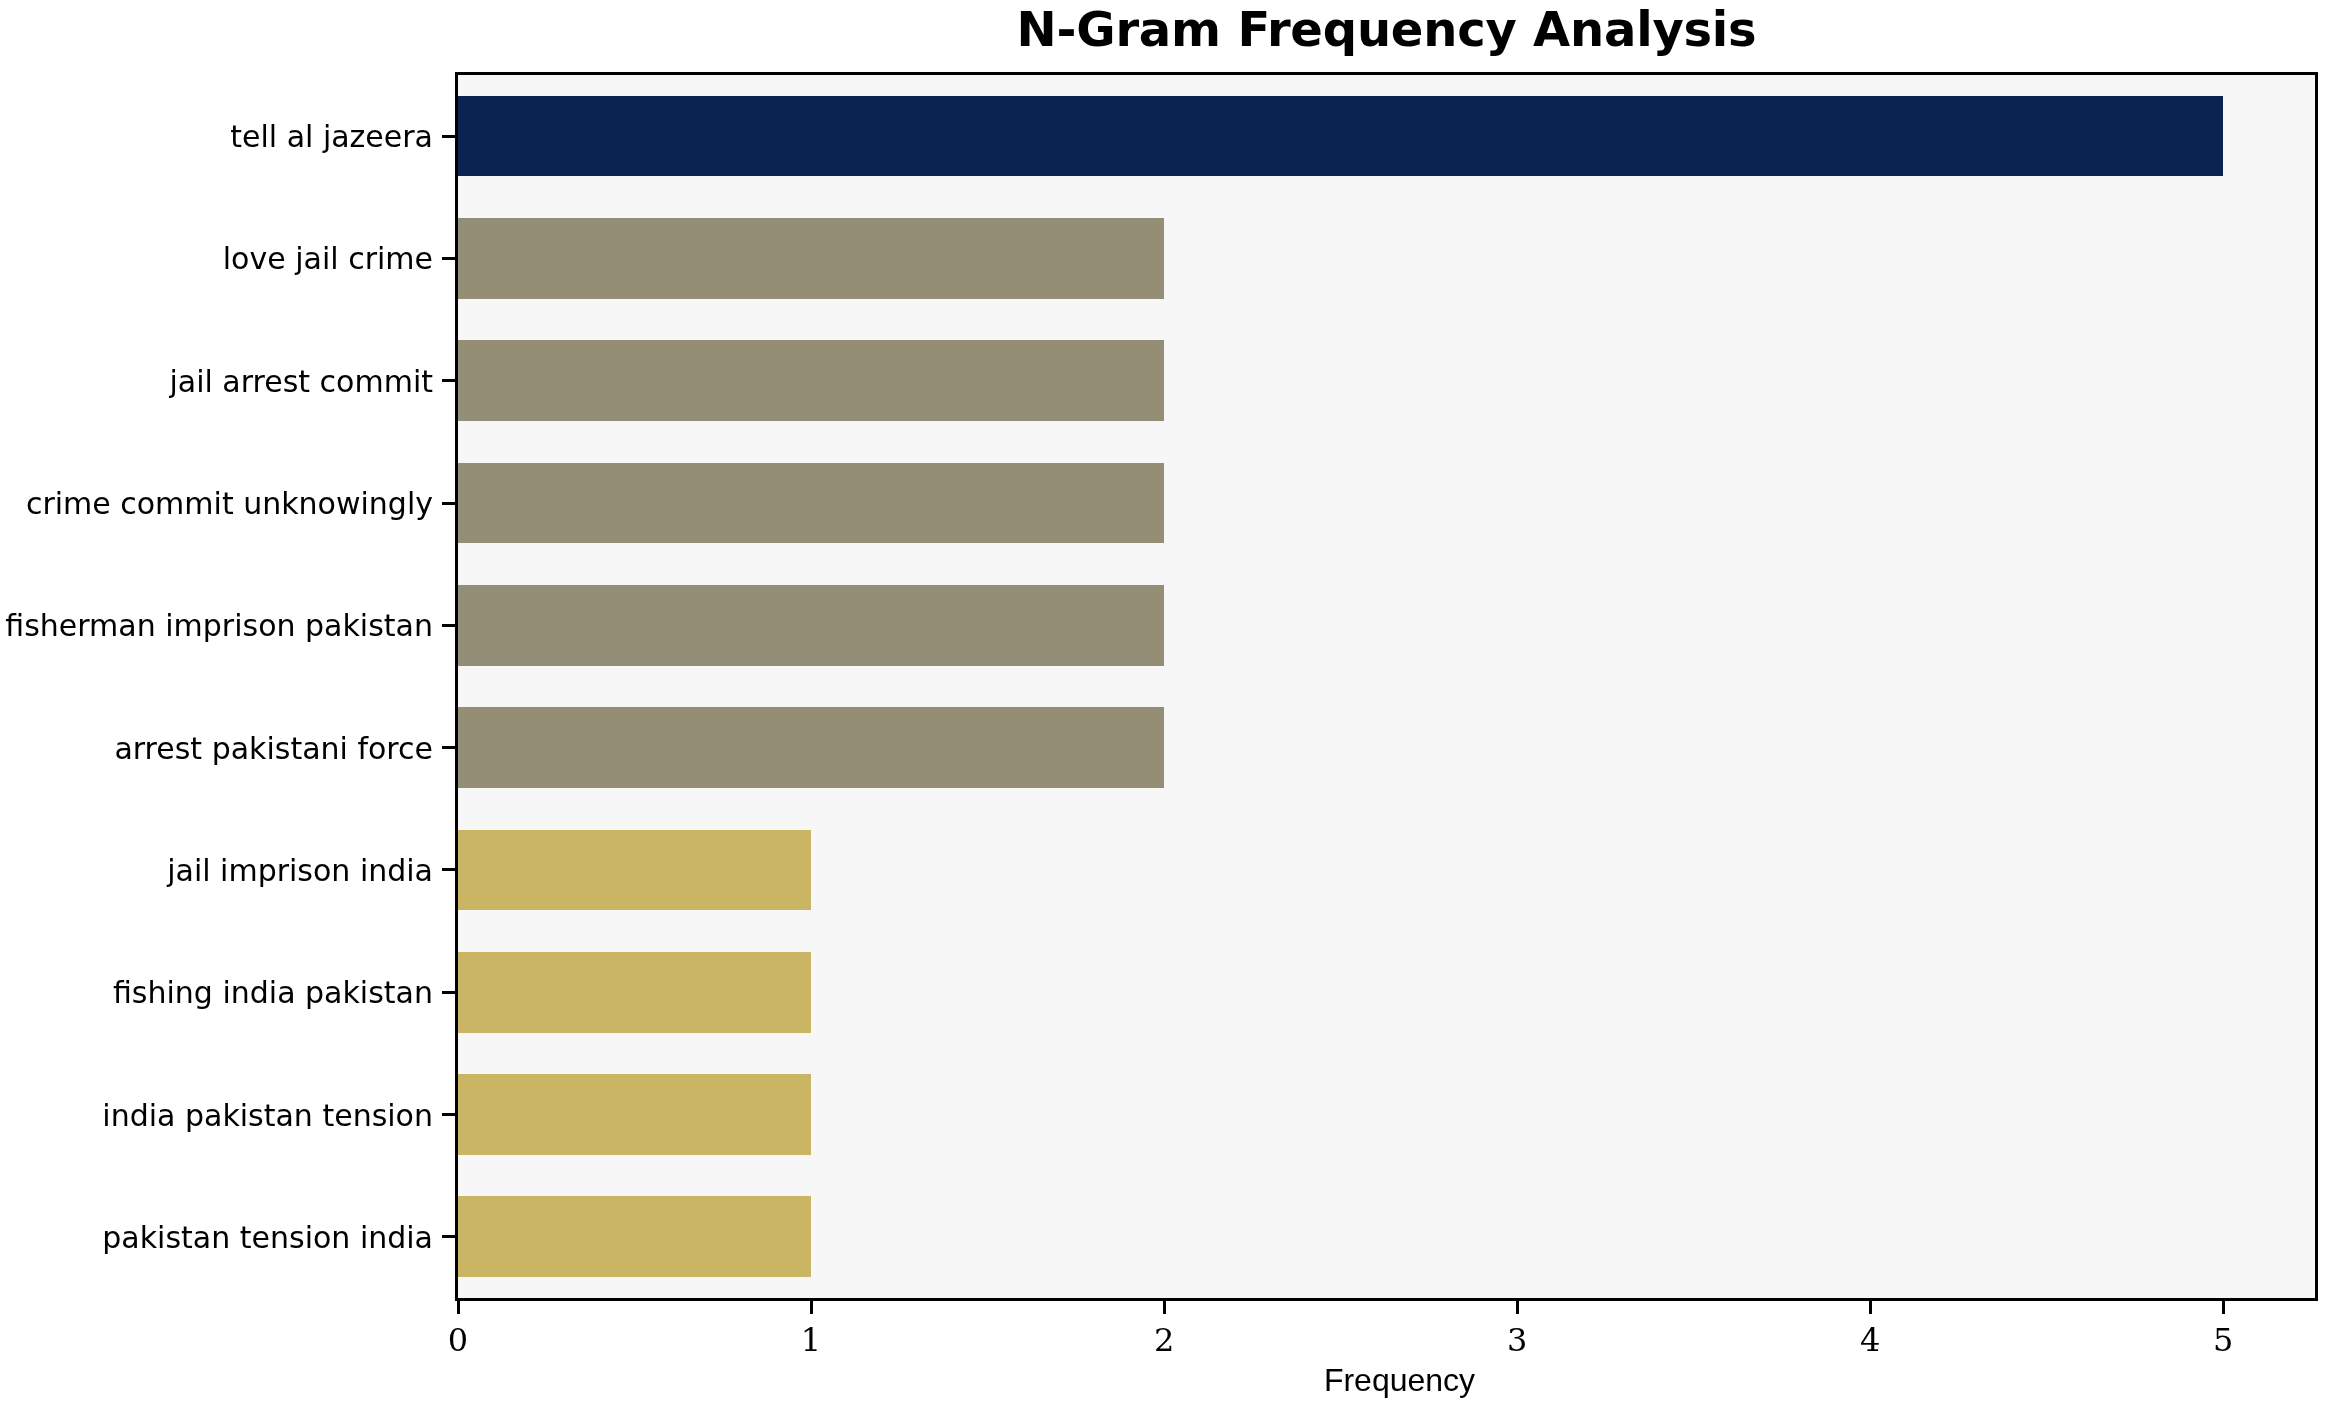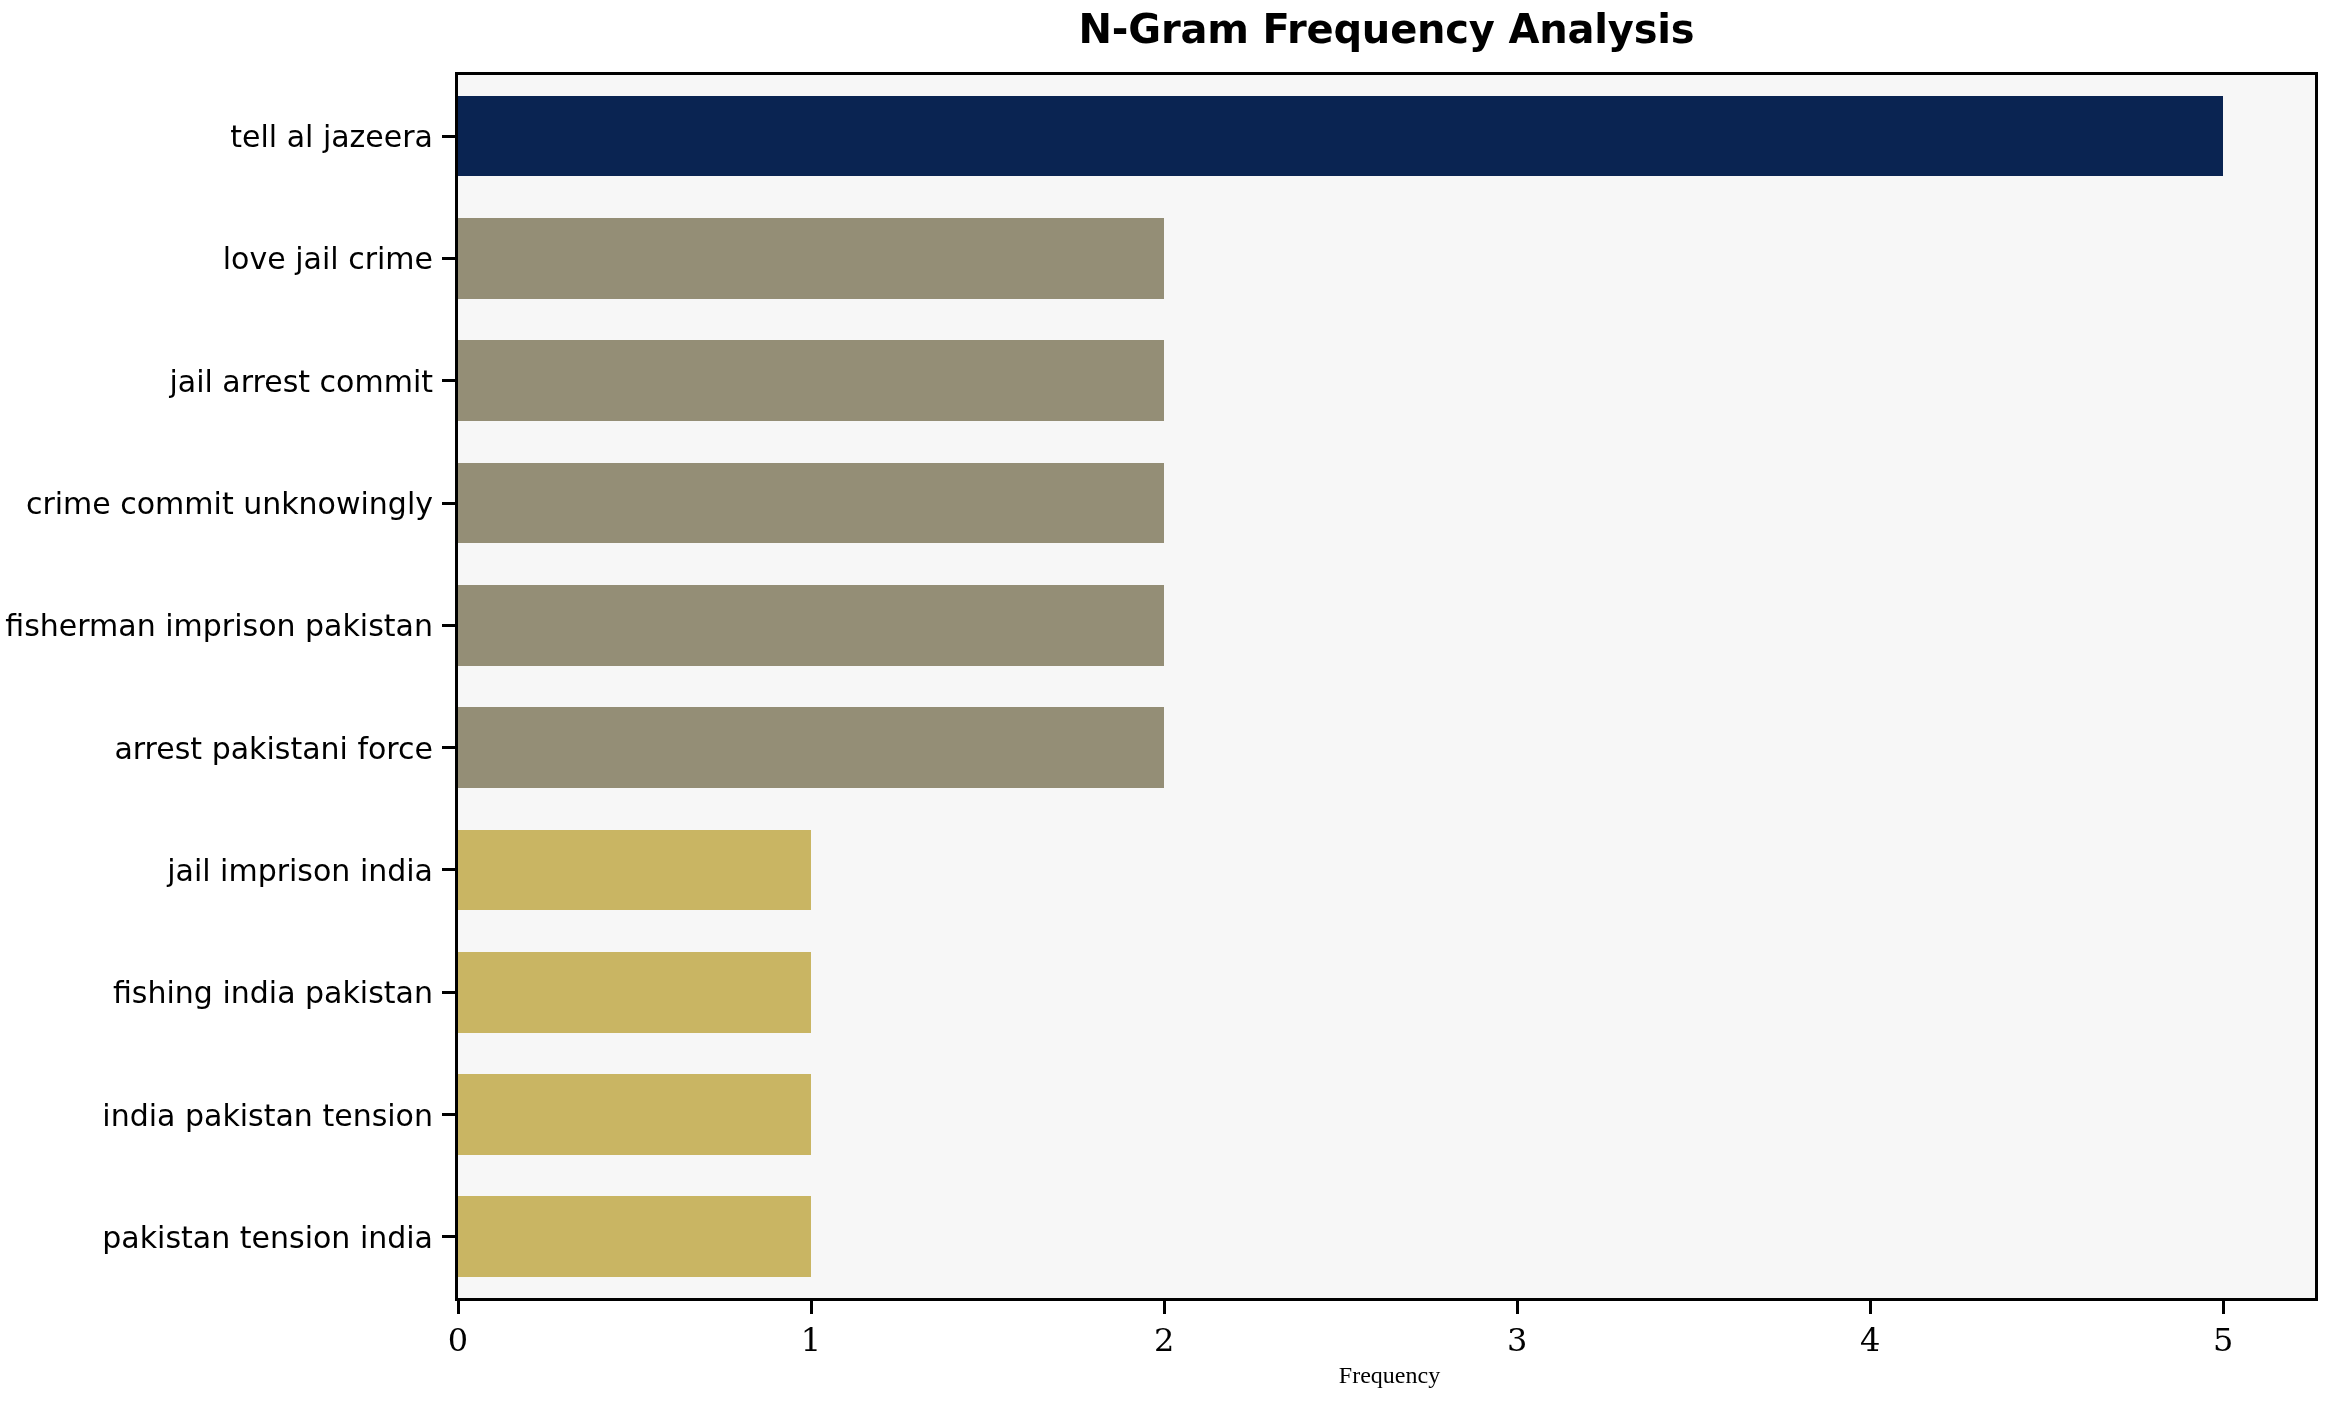--- a/index.html
+++ b/index.html
@@ -18,21 +18,21 @@
 
   
   #chart-title {
     position: absolute;
     left: 455px;
     top: 4px;
     width: 1863px;
     text-align: center;
     font-family: "DejaVu Sans", sans-serif;
     font-weight: bold;
-    font-size: 40px;
+    font-size: 48px;
     color: #000000;
     letter-spacing: -0.2px;
     line-height: 50px;
     white-space: nowrap;
   }
 
   
   #plot-area {
     position: absolute;
     left: 455px;
@@ -79,26 +79,26 @@
     font-family: "DejaVu Serif", serif;
     font-size: 32px;
     color: #000000;
     transform: translateX(-50%);
     white-space: nowrap;
   }
 
   
   #xaxis-title {
     position: absolute;
-    left: 458px;
+    left: 468px;
     top: 1362px;
     width: 1863px;
     text-align: center;
-    font-family: Liberation Serif, serif;
-    font-size: 24px;
+    font-family: Liberation Sans, sans-serif;
+    font-size: 32px;
     color: #000000;
     white-space: nowrap;
   }
 </style>
 </head>
 <body>
 
 <div id="screen">
 
   <div id="chart-title">N-Gram Frequency Analysis</div>

